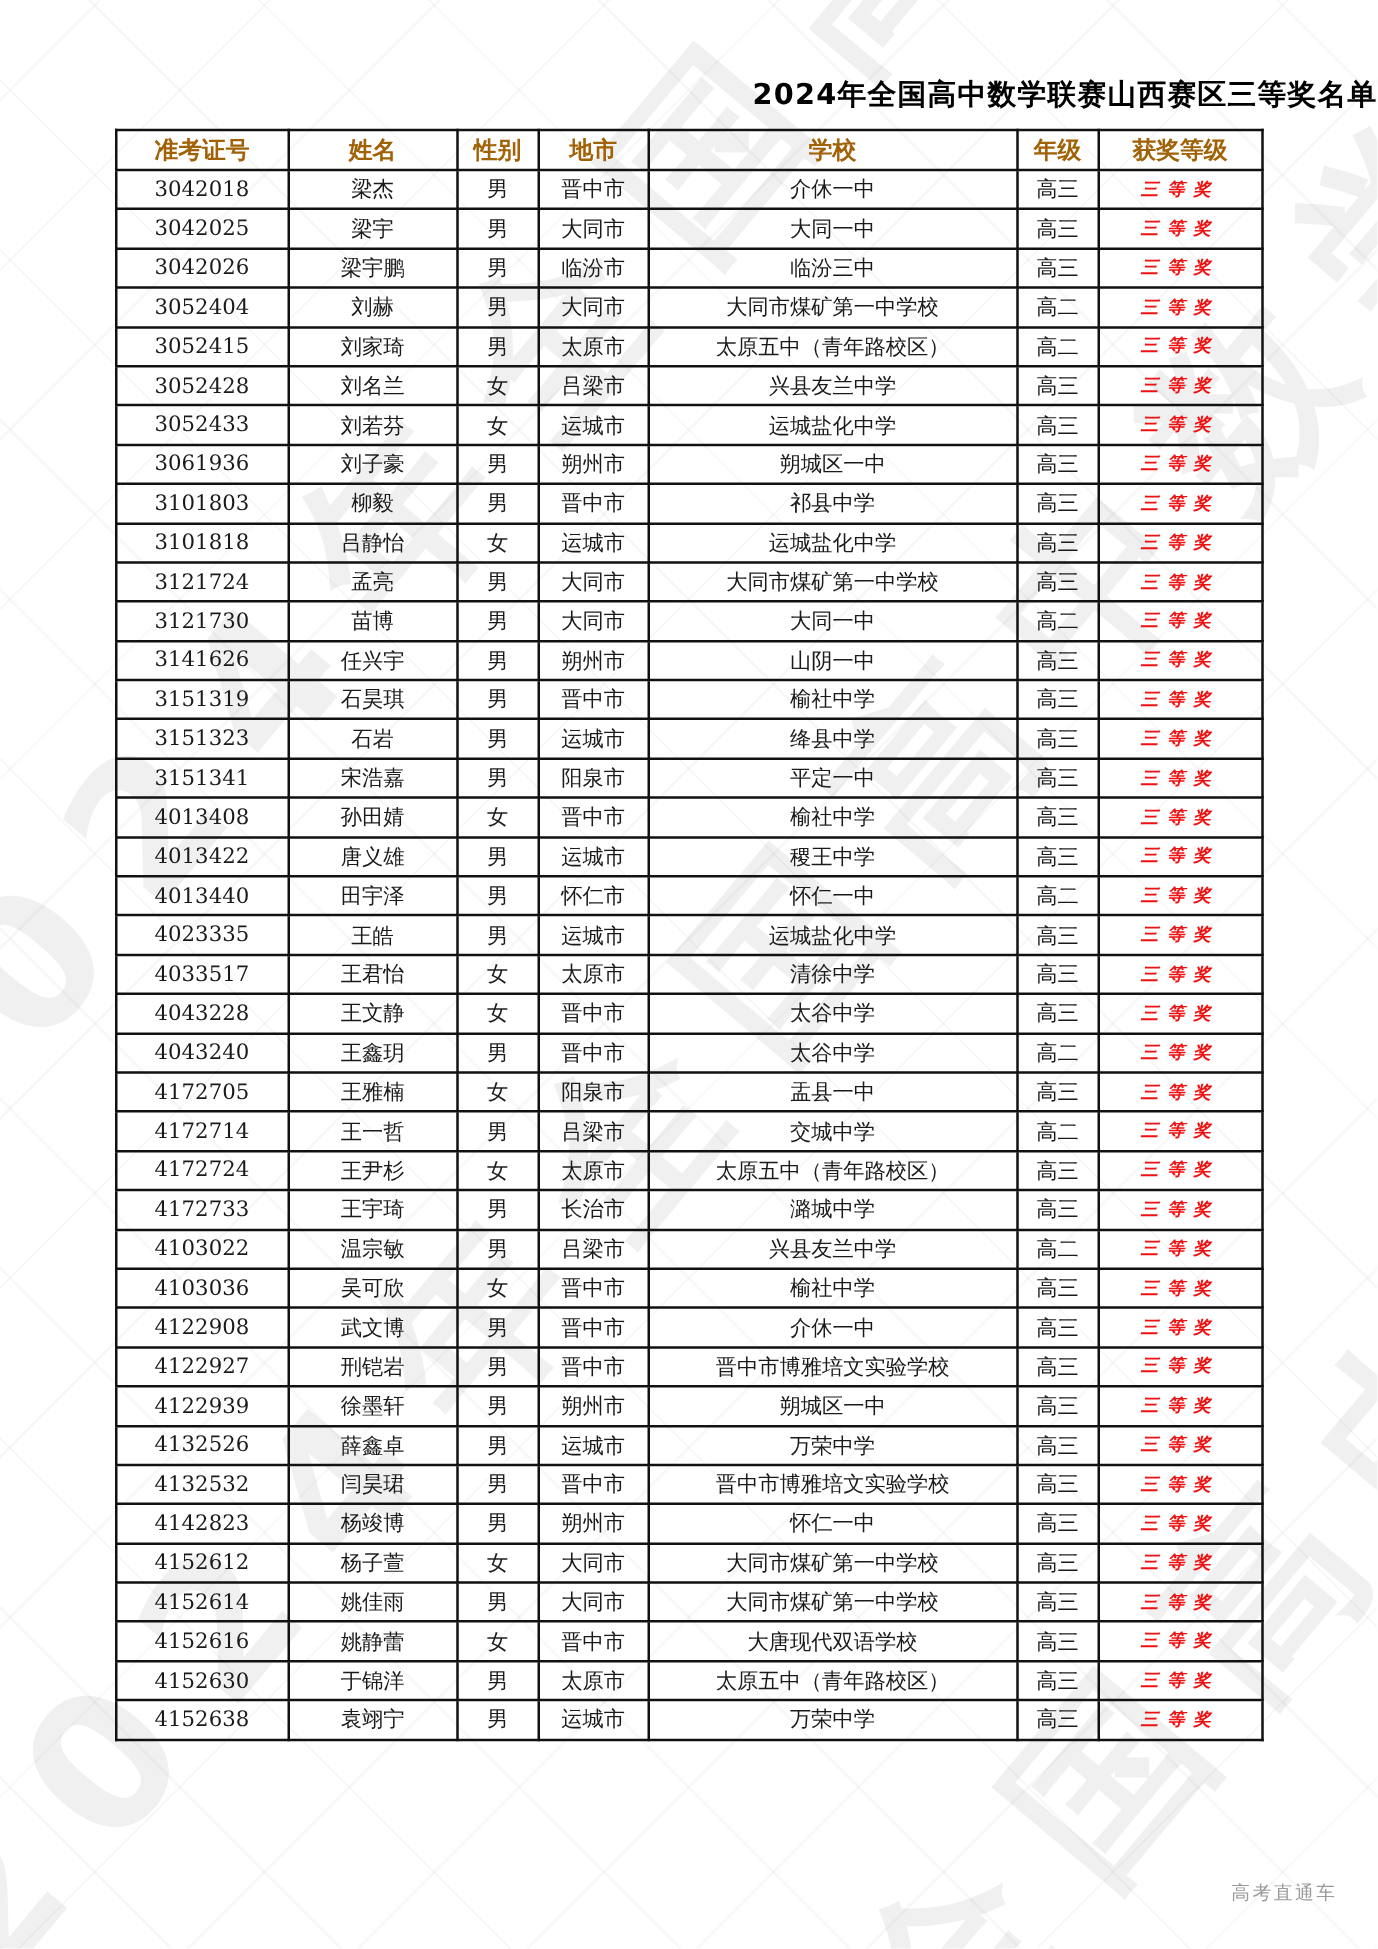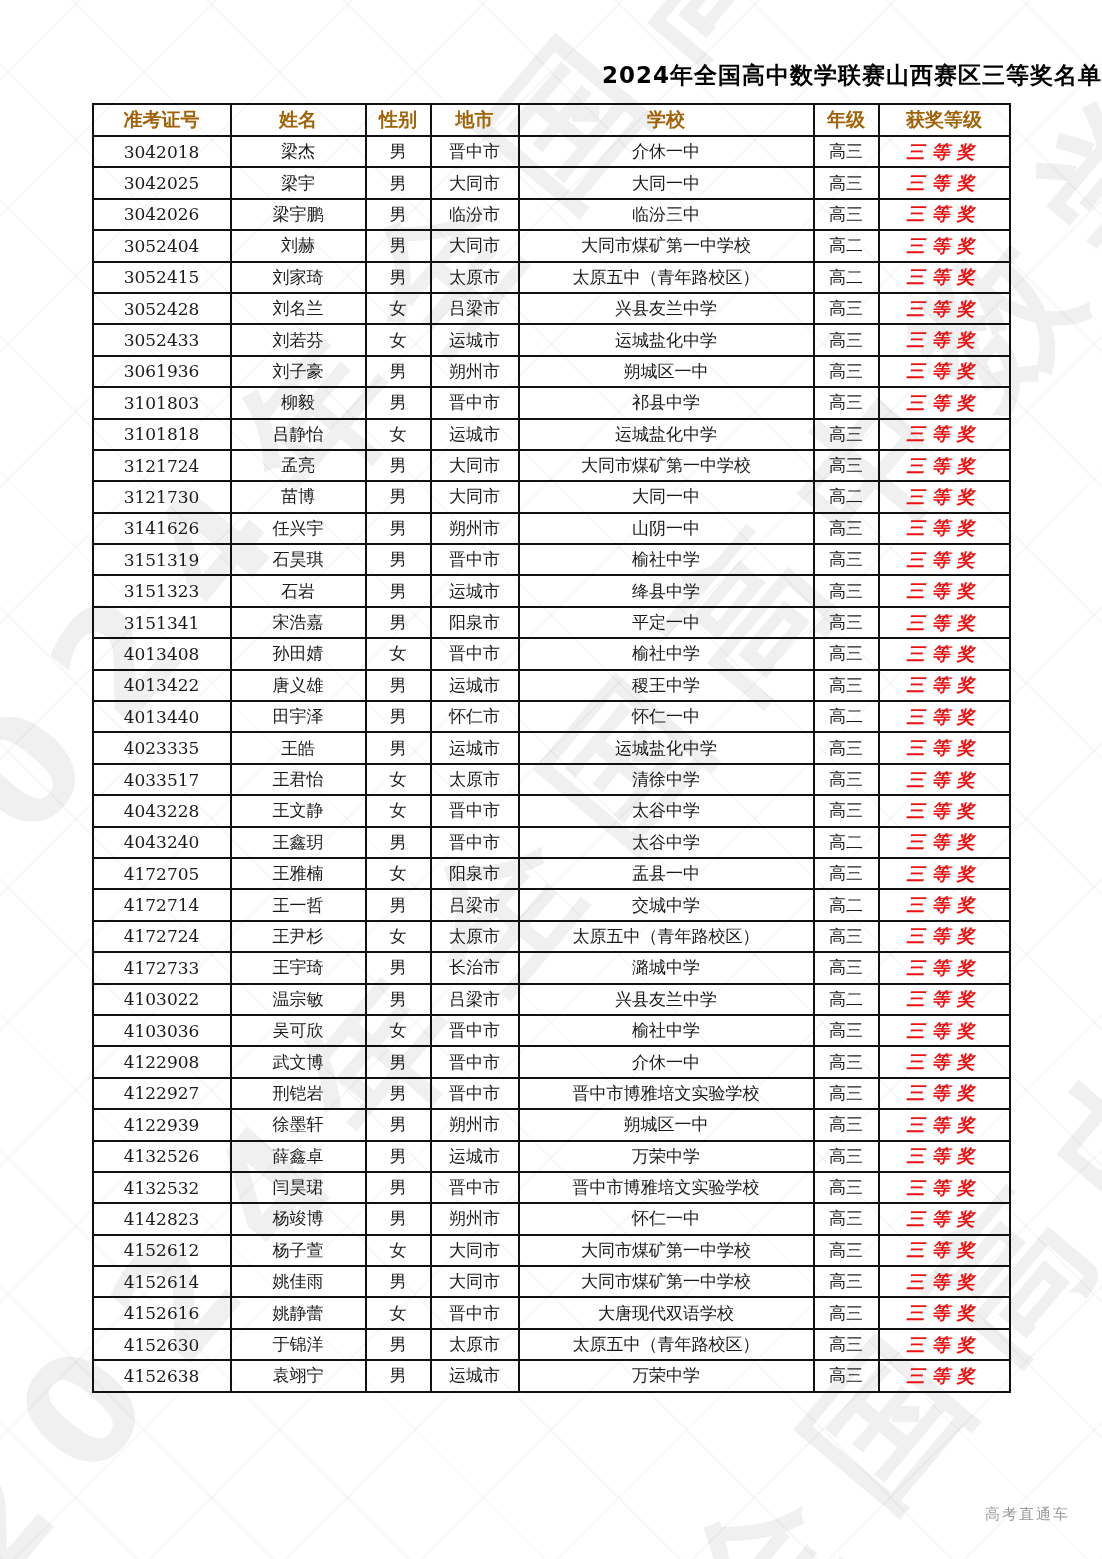--- a/index.html
+++ b/index.html
@@ -85,21 +85,21 @@
     height: 29.4px;
     font-size: 17px;
     font-family: "DejaVu Serif", serif;
     color: #1a1a1a;
   }
   .awards td.award {
     color: var(--award-color, #ee1111);
     font-weight: bold;
     font-style: italic;
     letter-spacing: 7px;
-    font-size: 18px;
+    font-size: 14px;
     font-family: Liberation Mono, monospace;
   }
   .footer-brand {
     position: absolute;
     z-index: 2;
     top: 1505px;
     right: 32px;
     font-size: 15px;
     color: #9a9a9a;
     letter-spacing: 2px;

